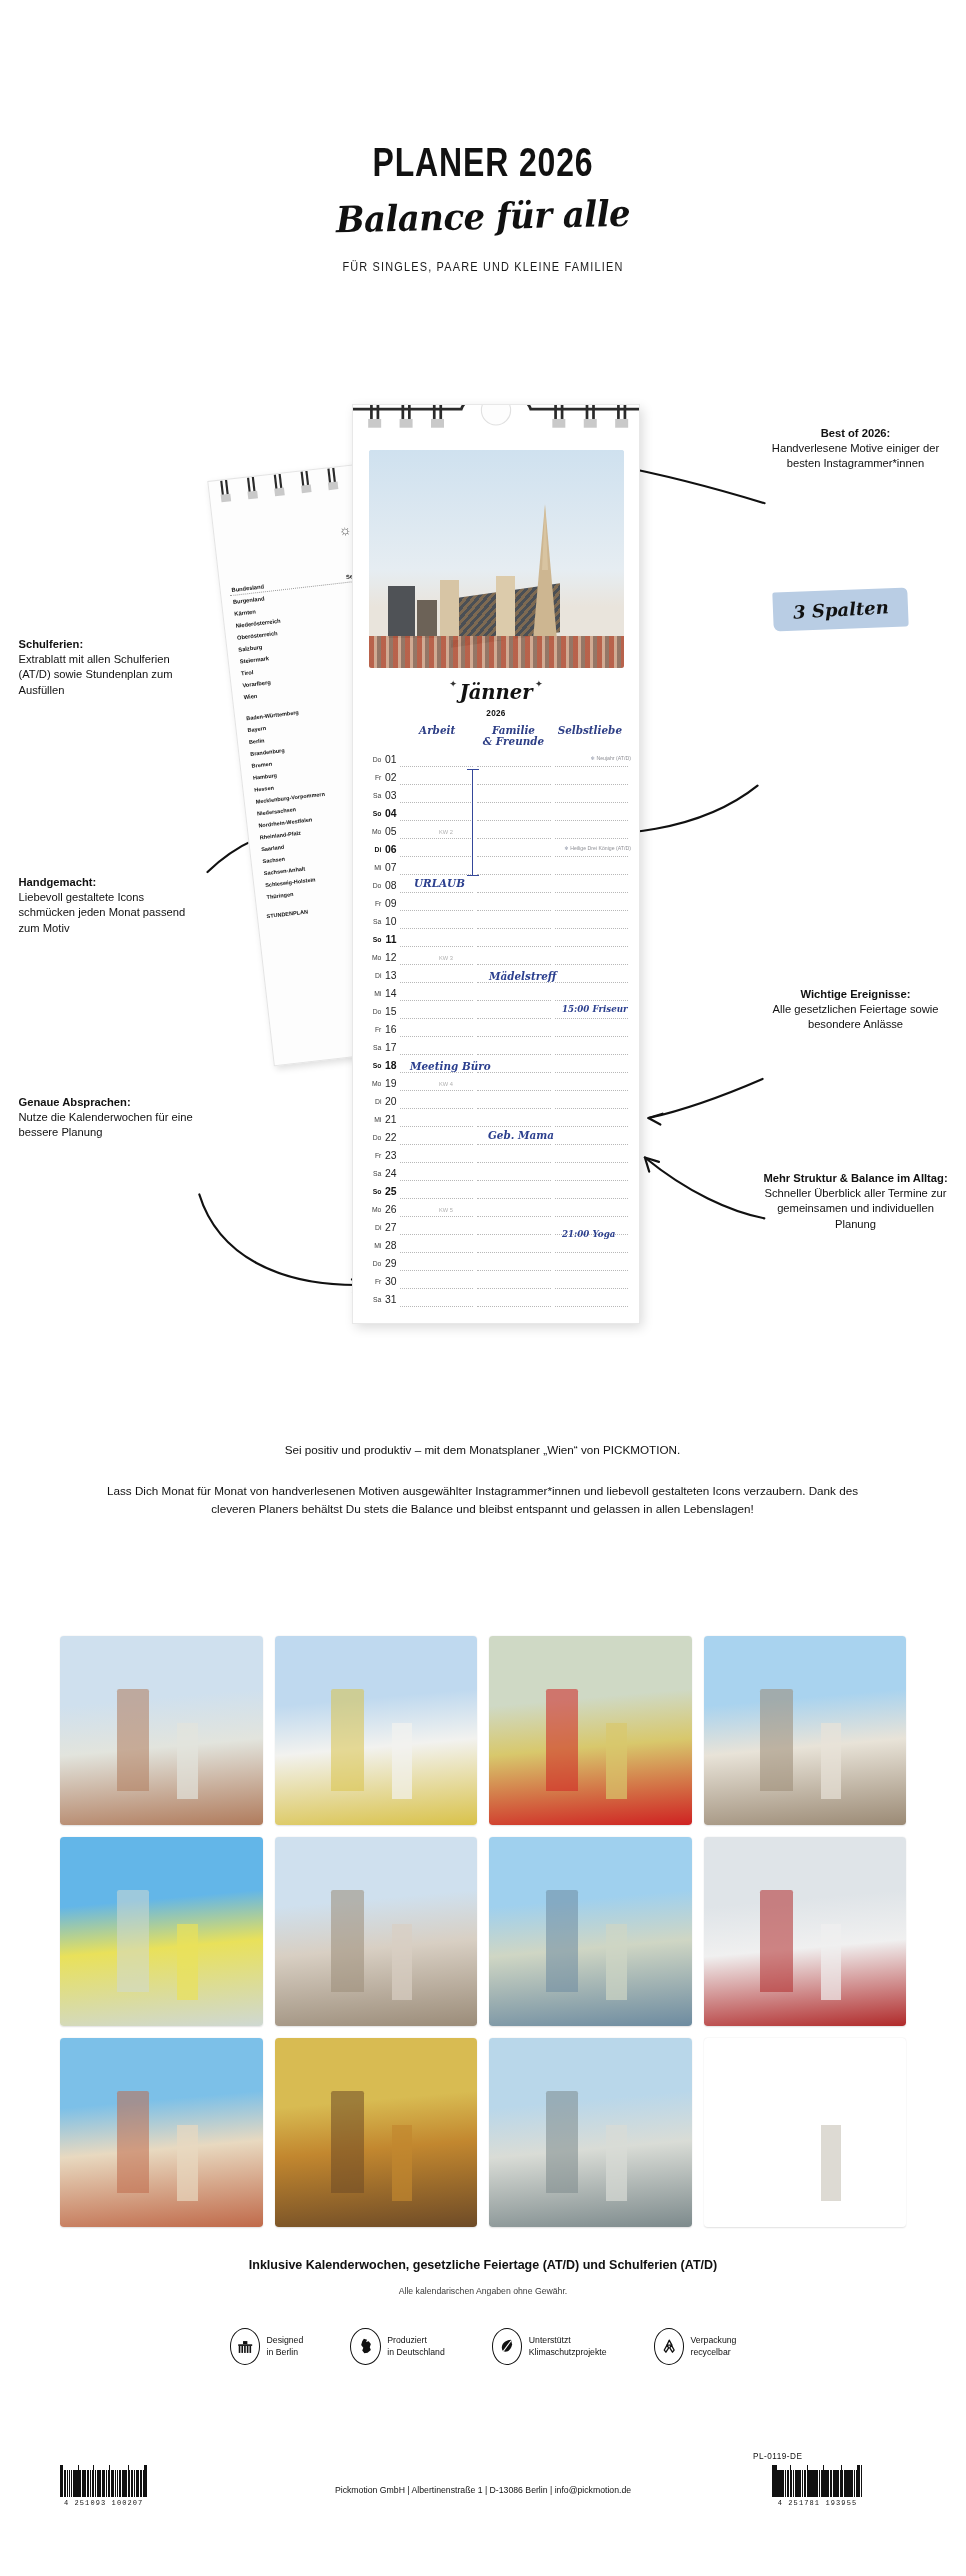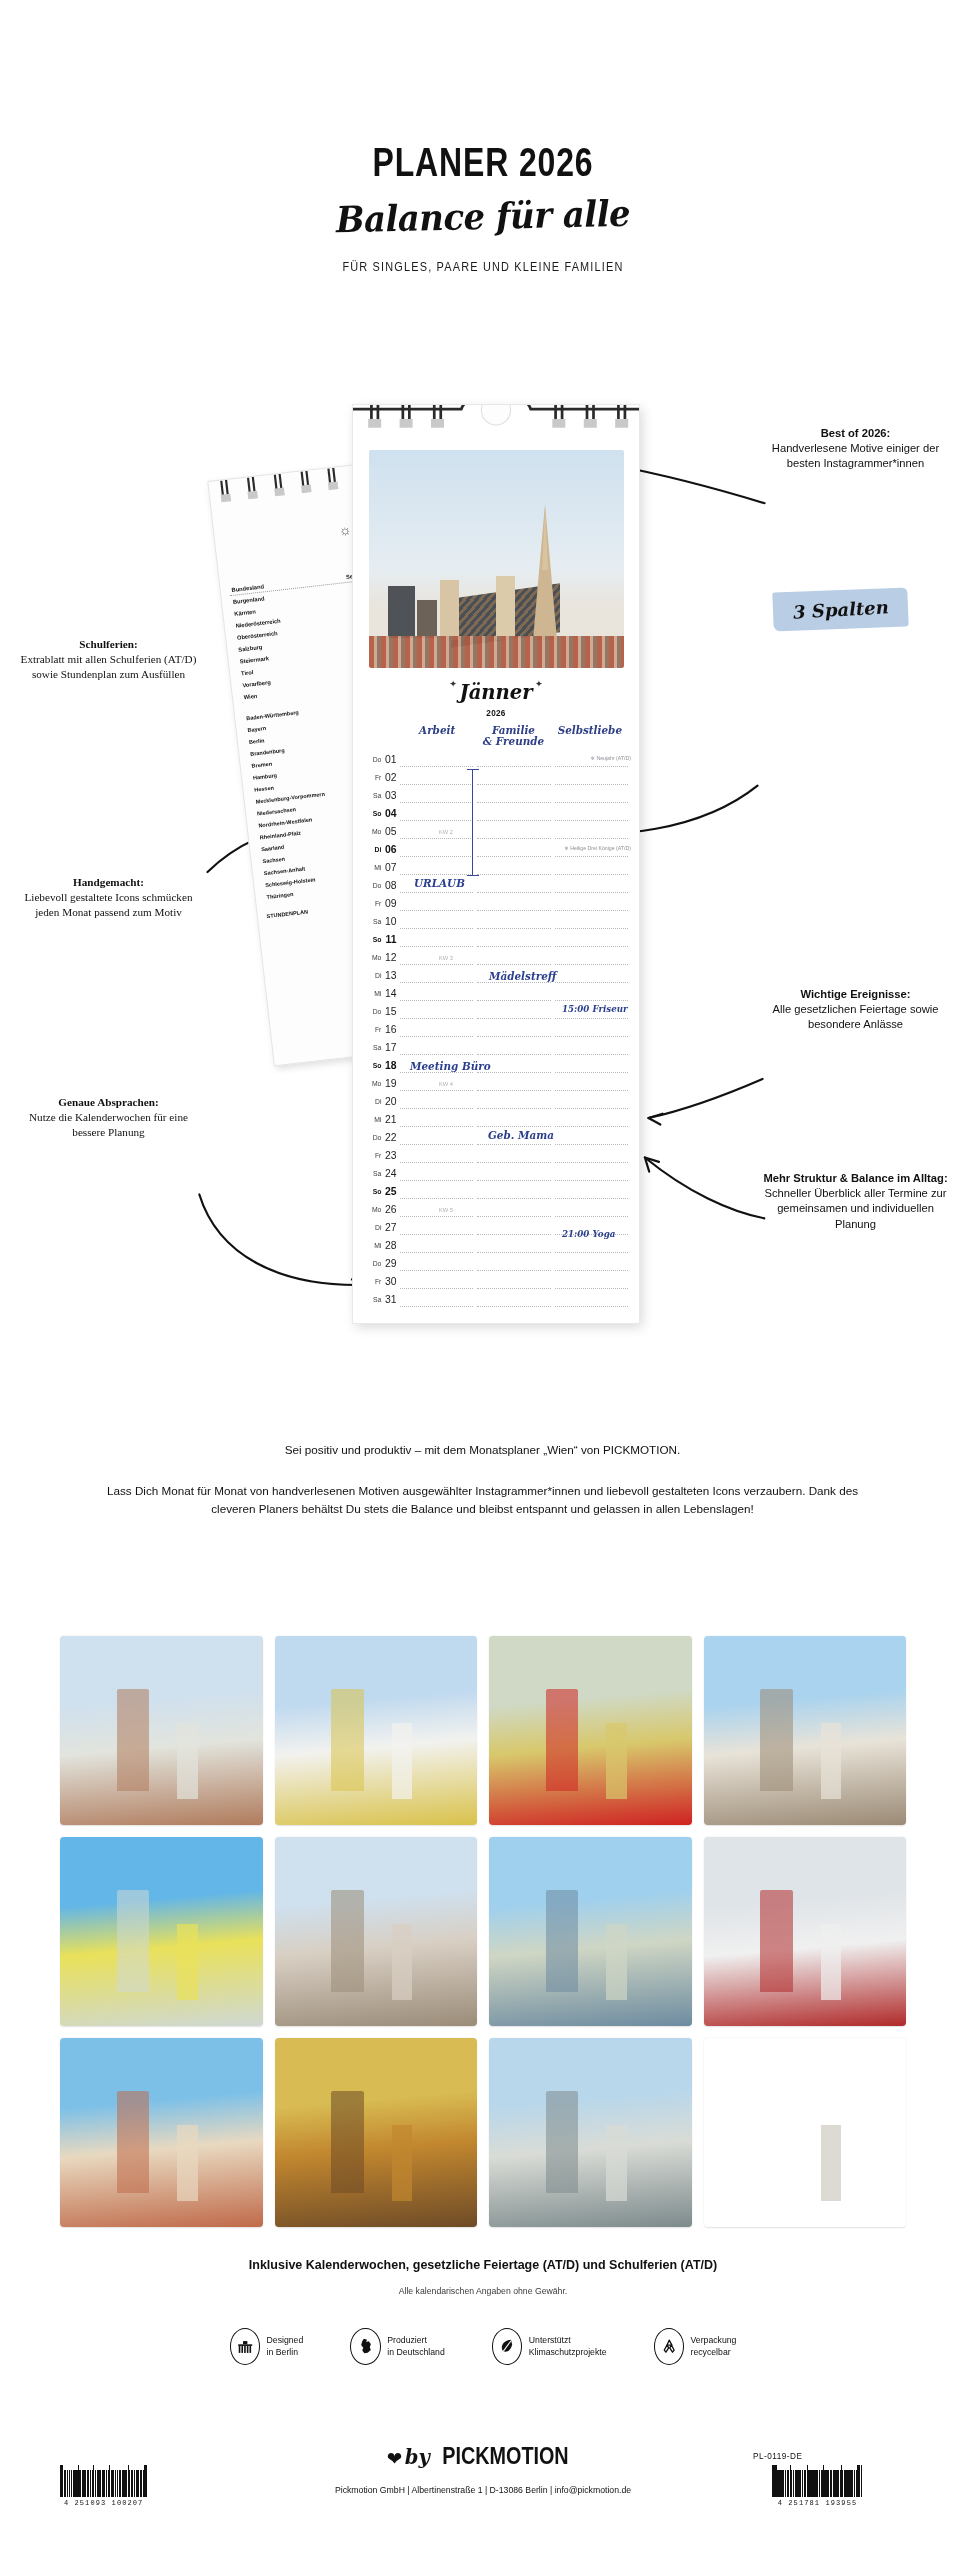--- a/index.html
+++ b/index.html
@@ -28,21 +28,21 @@
     letter-spacing:-0.5px;
   }
   .title-sub {
     margin-top:22px; font-size:13px; letter-spacing:1.4px;
     transform: scaleX(0.84); transform-origin:center;
     color:#1b1b1b; font-weight:400;
   }
 
   
   .anno { position:absolute; width:180px; font-size:11.2px; line-height:1.36; }
-  .anno.left  { text-align:center;font-family:Liberation Serif, serif; }
+  .anno.left  { text-align:left; }
   .anno.right { text-align:center; }
   .anno .h { font-weight:700; display:block; }
   .anno .b { font-weight:400; display:block; }
 
   .anno-schulferien { left:18.5px;  top:637px; }
   .anno-handgemacht { left:18.5px;  top:875px; }
   .anno-absprachen  { left:18.5px;  top:1095px; }
   .anno-bestof      { left:763px; top:426px;  width:185px; }
   .anno-blick       { left:763px; top:686px; width:185px; }
   .anno-ereignisse  { left:763px; top:987px; width:185px; }
@@ -1006,21 +1006,16 @@
         <i style="width: 1.6px; height: 27px;"></i>
         <i style="width: 1.1px; height: 27px;"></i>
         <i style="width: 1.6px; height: 32px;"></i>
         <i style="width: 1.1px; height: 32px;"></i>
         <i style="width: 1.6px; height: 32px;"></i>
       </div>
     <div class="bc-num">4  251781 193955</div>
   </div>
   <div class="artno">PL-0119-DE</div>
 
-  <div class="logo">
-    <span class="heart">❤</span>
-    <span class="by">by</span>
-    <span class="pm">PICKMOTION</span>
-  </div>
   <div class="addr">Pickmotion GmbH  |  Albertinenstraße 1  |  D-13086 Berlin  |  info@pickmotion.de</div>
 
 </div>
 
 
 </body></html>

